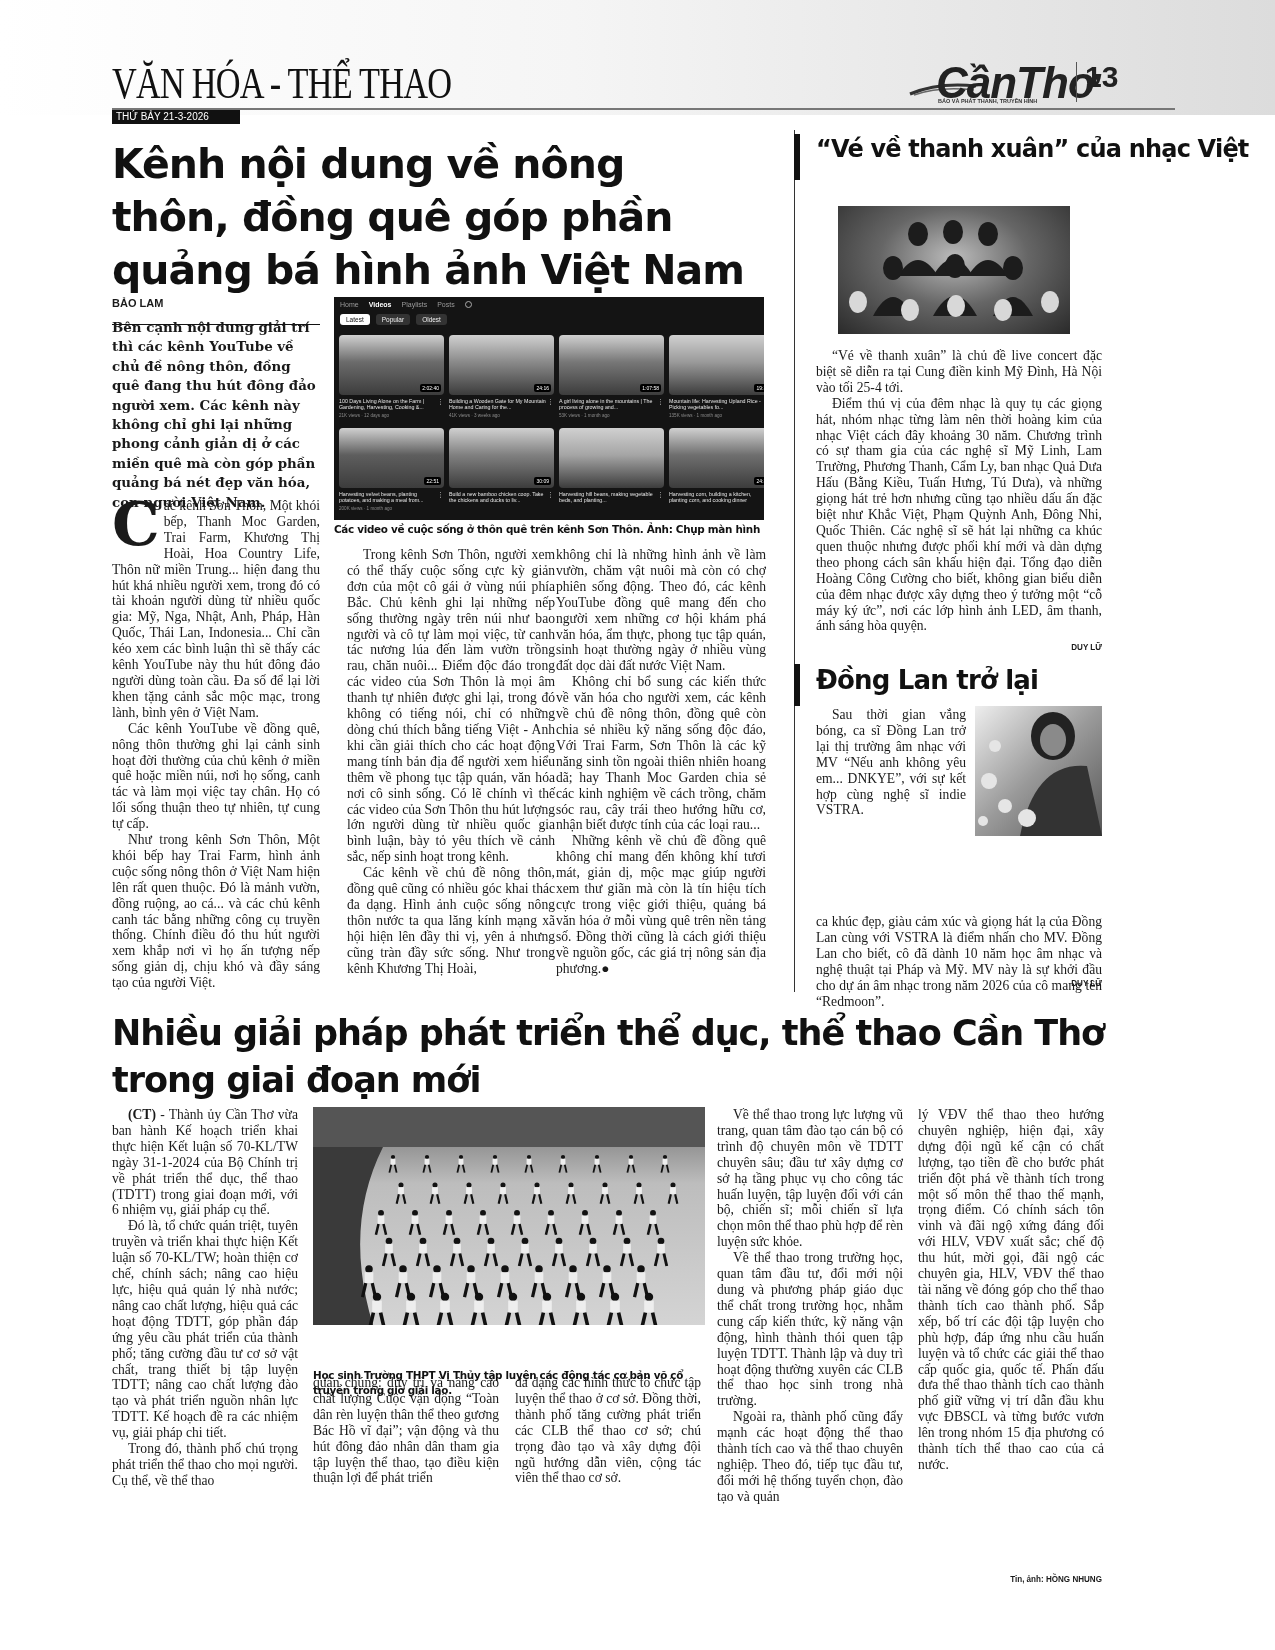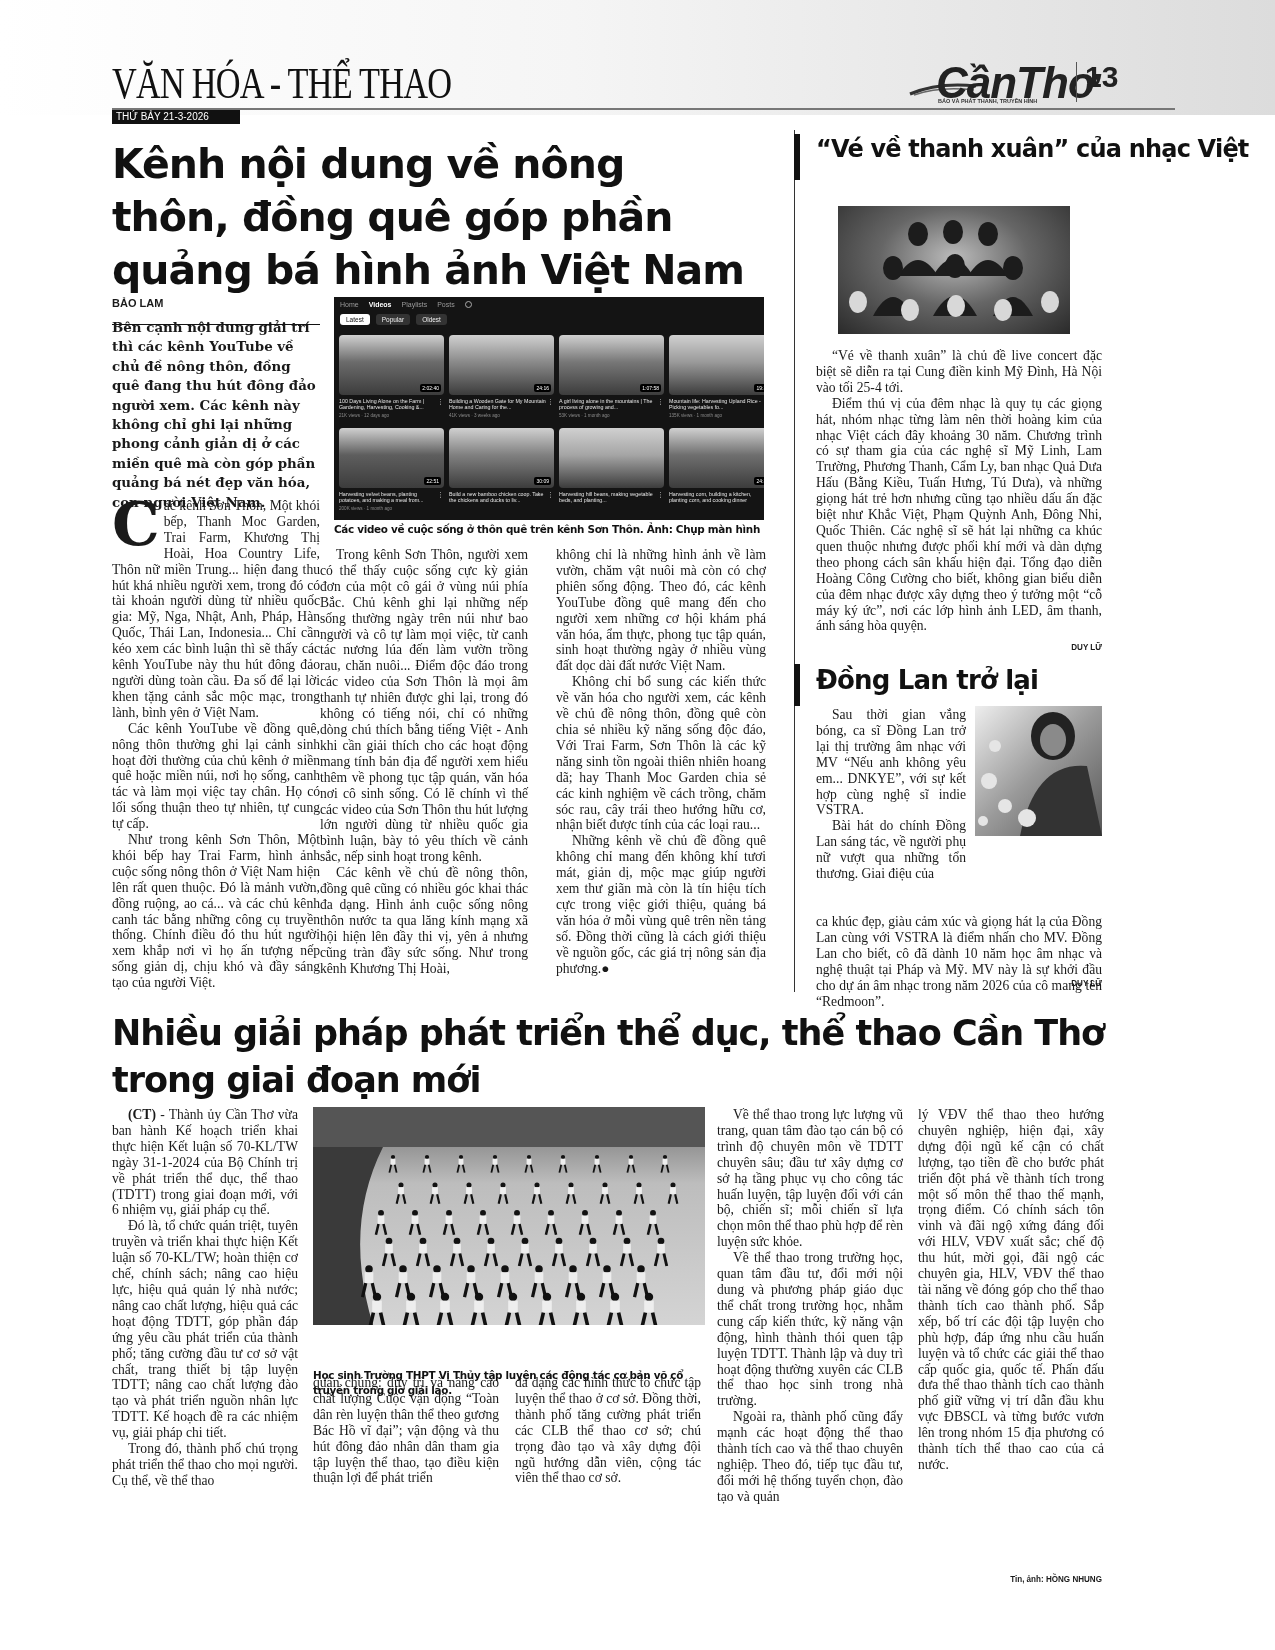--- a/index.html
+++ b/index.html
@@ -156,21 +156,21 @@
       <div class="vid">
         <div class="thumb" style="background: linear-gradient(rgb(208, 208, 208) 0%, rgb(111, 111, 111) 45%, rgb(60, 60, 60) 100%);">
           <span class="dur">24:34</span>
         </div>
         <div class="vtitle">Harvesting corn, building a kitchen, planting corn, and cooking dinner</div>
       </div>
     </div>
 </div>
 <div class="caption cap-yt">Các video về cuộc sống ở thôn quê trên kênh Sơn Thôn. Ảnh: Chụp màn hình</div>
 
-<div class="col body-text" style="left:320px; top:547px; width:208px;">
+<div class="col body-text" style="left:347px; top:547px; width:208px;">
   <p>Trong kênh Sơn Thôn, người xem có thể thấy cuộc sống cực kỳ giản đơn của một cô gái ở vùng núi phía Bắc. Chủ kênh ghi lại những nếp sống thường ngày trên núi như bao người và cô tự làm mọi việc, từ canh tác nương lúa đến làm vườn trồng rau, chăn nuôi... Điểm độc đáo trong các video của Sơn Thôn là mọi âm thanh tự nhiên được ghi lại, trong đó không có tiếng nói, chỉ có những dòng chú thích bằng tiếng Việt - Anh khi cần giải thích cho các hoạt động mang tính bản địa để người xem hiểu thêm về phong tục tập quán, văn hóa nơi cô sinh sống. Có lẽ chính vì thế các video của Sơn Thôn thu hút lượng lớn người dùng từ nhiều quốc gia bình luận, bày tỏ yêu thích về cảnh sắc, nếp sinh hoạt trong kênh.</p>
   <p>Các kênh về chủ đề nông thôn, đồng quê cũng có nhiều góc khai thác đa dạng. Hình ảnh cuộc sống nông thôn nước ta qua lăng kính mạng xã hội hiện lên đầy thi vị, yên ả nhưng cũng tràn đầy sức sống. Như trong kênh Khương Thị Hoài,</p>
 </div>
 <div class="col body-text" style="left:556px; top:547px; width:210px;">
   <p class="noindent">không chỉ là những hình ảnh về làm vườn, chăm vật nuôi mà còn có chợ phiên sống động. Theo đó, các kênh YouTube đồng quê mang đến cho người xem những cơ hội khám phá văn hóa, ẩm thực, phong tục tập quán, sinh hoạt thường ngày ở nhiều vùng đất dọc dài đất nước Việt Nam.</p>
   <p>Không chỉ bổ sung các kiến thức về văn hóa cho người xem, các kênh về chủ đề nông thôn, đồng quê còn chia sẻ nhiều kỹ năng sống độc đáo, Với Trai Farm, Sơn Thôn là các kỹ năng sinh tồn ngoài thiên nhiên hoang dã; hay Thanh Moc Garden chia sẻ các kinh nghiệm về cách trồng, chăm sóc rau, cây trái theo hướng hữu cơ, nhận biết được tính của các loại rau...</p>
   <p>Những kênh về chủ đề đồng quê không chỉ mang đến không khí tươi mát, giản dị, mộc mạc giúp người xem thư giãn mà còn là tín hiệu tích cực trong việc giới thiệu, quảng bá văn hóa ở mỗi vùng quê trên nền tảng số. Đồng thời cũng là cách giới thiệu về nguồn gốc, các giá trị nông sản địa phương.●</p>
 </div>
 
 <div class="vline"></div>
@@ -218,21 +218,20 @@
         <circle cx="20" cy="40" r="6"></circle>
         <circle cx="14" cy="75" r="8"></circle>
         <circle cx="30" cy="100" r="7"></circle>
         <circle cx="52" cy="112" r="9"></circle>
         <circle cx="8" cy="115" r="5"></circle>
       </g>
   </svg>
 </div>
 <div class="col body-text" style="left:816px; top:707px; width:150px;">
   <p>Sau thời gian vắng bóng, ca sĩ Đồng Lan trở lại thị trường âm nhạc với MV “Nếu anh không yêu em... DNKYE”, với sự kết hợp cùng nghệ sĩ indie VSTRA.</p>
-  <p>Bài hát do chính Đồng Lan sáng tác, về người phụ nữ vượt qua những tổn thương. Giai điệu của</p>
 </div>
 <div class="col body-text" style="left:816px; top:914px; width:286px;">
   <p class="noindent">ca khúc đẹp, giàu cảm xúc và giọng hát lạ của Đồng Lan cùng với VSTRA là điểm nhấn cho MV. Đồng Lan cho biết, cô đã dành 10 năm học âm nhạc và nghệ thuật tại Pháp và Mỹ. MV này là sự khởi đầu cho dự án âm nhạc trong năm 2026 của cô mang tên “Redmoon”.</p>
 </div>
 <div class="credit" style="position:absolute; left:1000px; top:977px; width:102px;">DUY LỮ</div>
 
 <h1 class="headline h-bottom">Nhiều giải pháp phát triển thể dục, thể thao Cần Thơ trong giai đoạn mới</h1>
 
 <div class="col body-text" style="left:112px; top:1107px; width:186px;">
   <p><b>(CT)</b><span> - Thành ủy Cần Thơ vừa ban hành Kế hoạch triển khai thực hiện Kết luận số 70-KL/TW ngày 31-1-2024 của Bộ Chính trị về phát triển thể dục, thể thao (TDTT) trong giai đoạn mới, với 6 nhiệm vụ, giải pháp cụ thể.</span></p>

